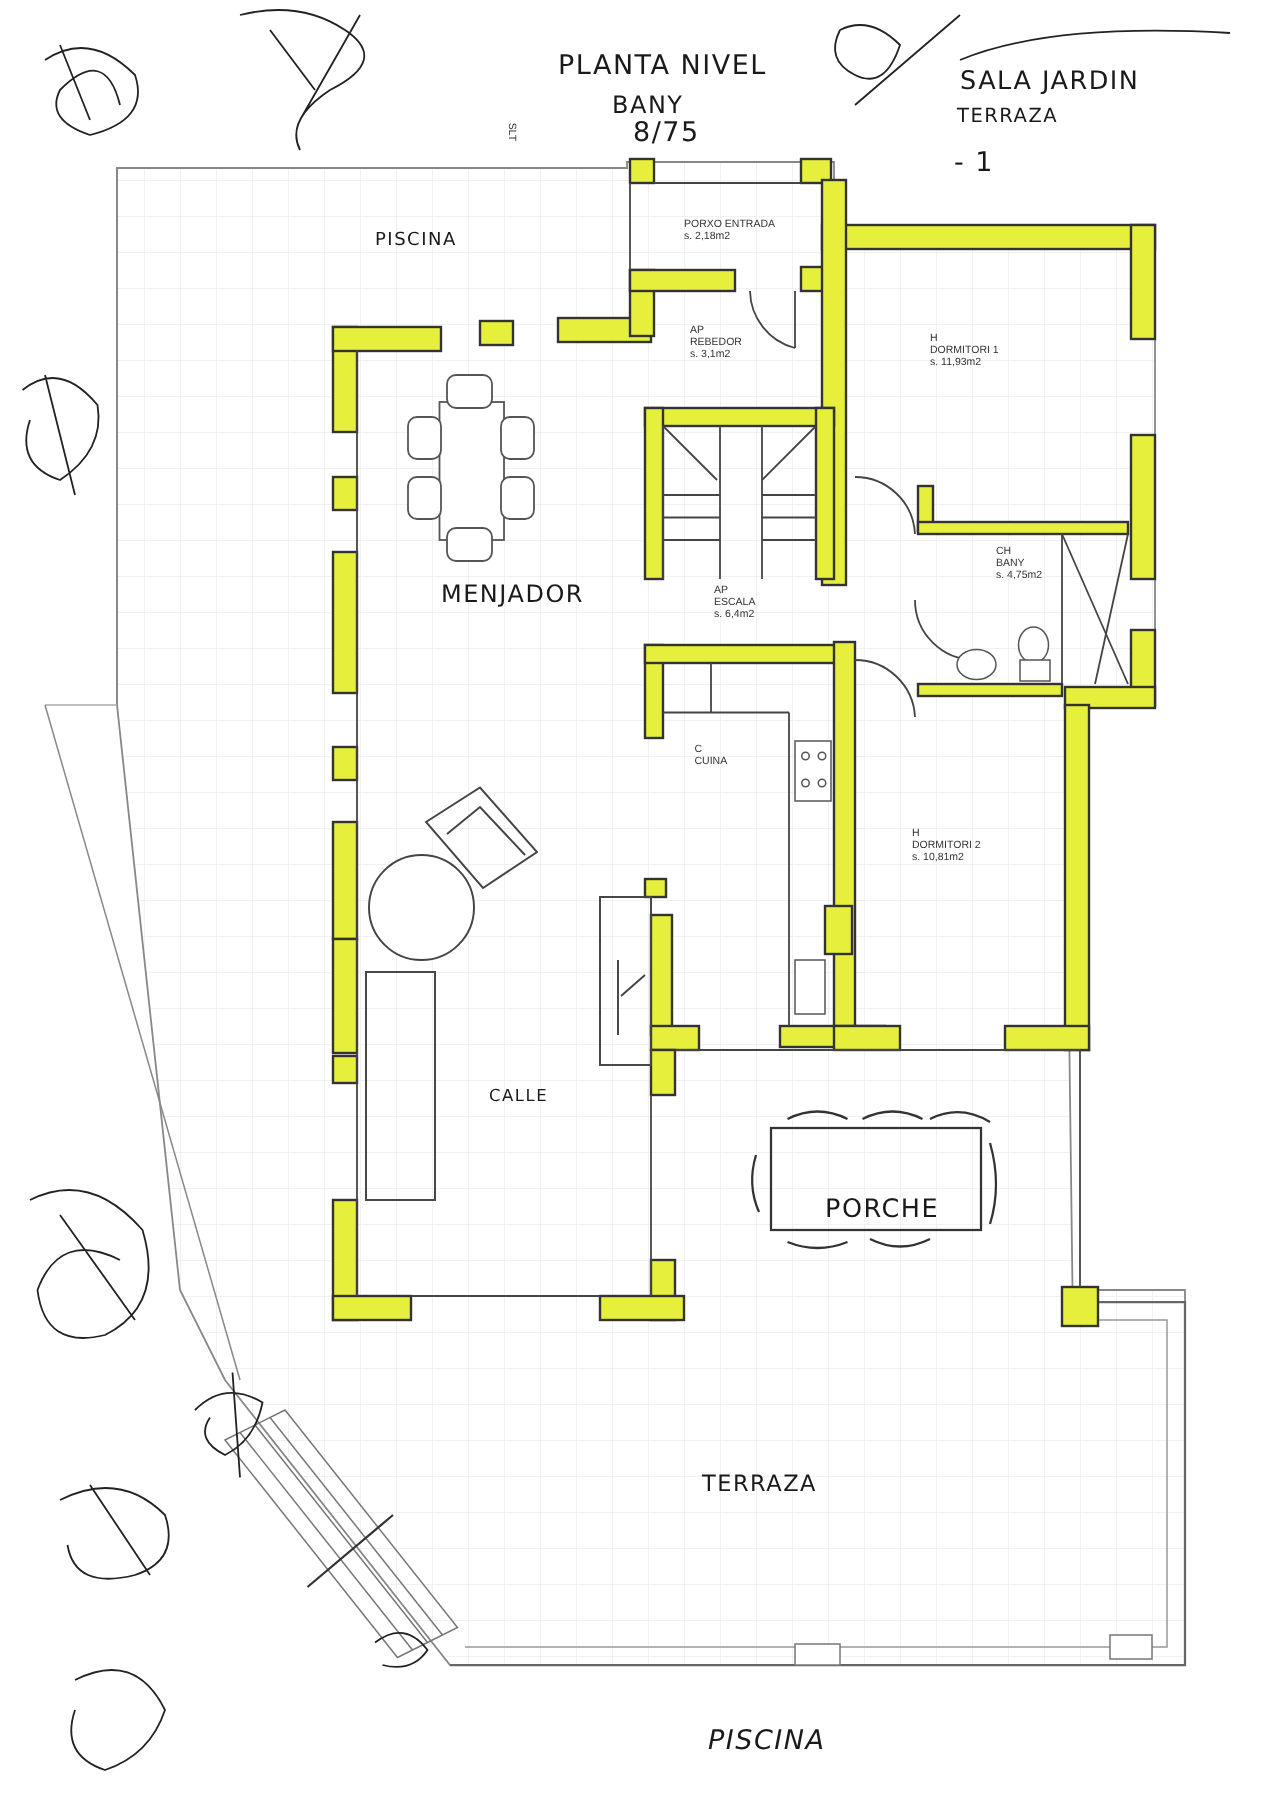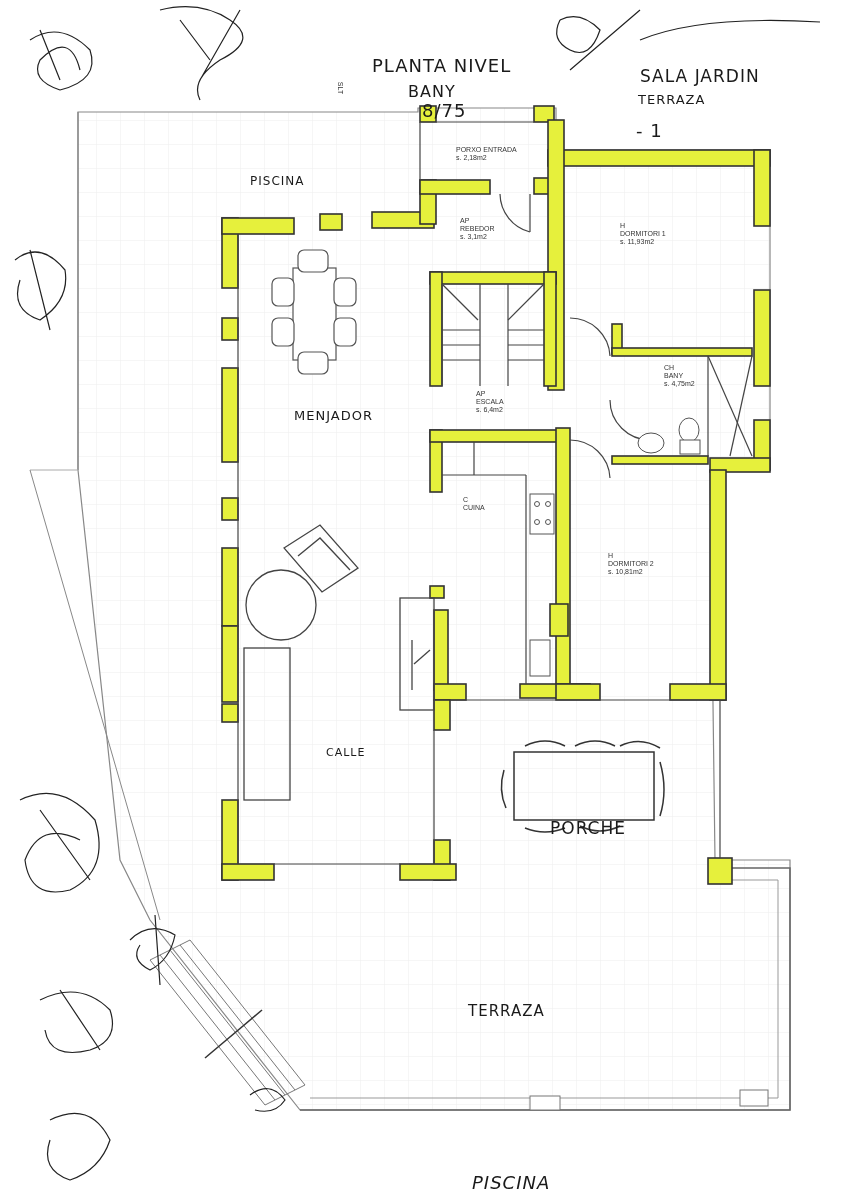--- a/index.html
+++ b/index.html
@@ -1,19 +1,19 @@
 <!DOCTYPE html>
 <html><head>
 <meta charset="utf-8">
 <style>
   html,body{margin:0;padding:0;background:#ffffff;}
   body{width:848px;height:1200px;position:relative;overflow:hidden;font-family:"Liberation Sans",sans-serif;}
   svg.plan{position:absolute;left:0;top:0;}
   .lbl{position:absolute;color:#222;}
-  .hand{font-family:"DejaVu Sans",sans-serif;letter-spacing:1px;color:#1a1a1a;margin-top:22px;}
+  .hand{font-family:"DejaVu Sans",sans-serif;letter-spacing:1px;color:#1a1a1a;}
   .print{font-size:7px;line-height:8px;color:#333;font-family:"Liberation Sans",sans-serif;}
 </style>
 </head>
 <body>
 
 <svg class="plan" width="848" height="1200" viewBox="0 0 848 1200" xmlns="http://www.w3.org/2000/svg">
   <defs>
     <pattern id="grid" width="24" height="24" patternUnits="userSpaceOnUse">
       <path d="M24 0 L0 0 0 24" fill="none" stroke="#ededed" stroke-width="1"></path>
     </pattern>
@@ -223,17 +223,17 @@
   <div>C</div>
   <div>CUINA</div>
 </div>
 <div class="lbl print" style="left:608px;top:552px;">
   <div>H</div>
   <div>DORMITORI 2</div>
   <div>s. 10,81m2</div>
 </div>
 
 <div class="lbl hand" style="left:250px;top:152px;font-size:12px;">PISCINA</div>
-<div class="lbl hand" style="left:294px;top:386px;font-size:13px;text-align:right;">MENJADOR</div>
+<div class="lbl hand" style="left:294px;top:386px;font-size:16px;text-align:right;">MENJADOR</div>
 <div class="lbl hand" style="left:326px;top:724px;font-size:11px;">CALLE</div>
 <div class="lbl hand" style="left:550px;top:796px;font-size:17px;">PORCHE</div>
 <div class="lbl hand" style="left:468px;top:980px;font-size:15px;">TERRAZA</div>
 <div class="lbl hand" style="left:472px;top:1150px;font-size:18px;font-style:italic;">PISCINA</div>
 
 </body></html>

